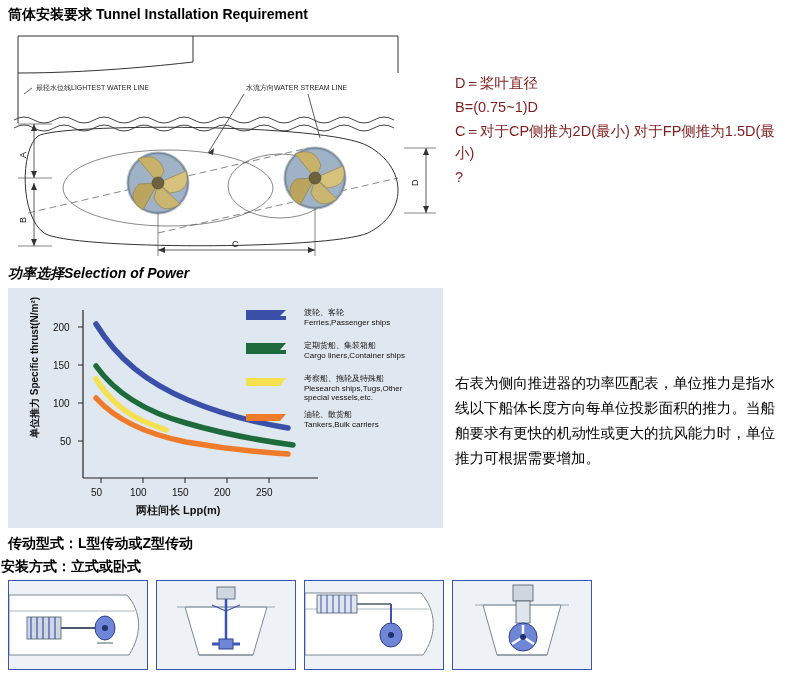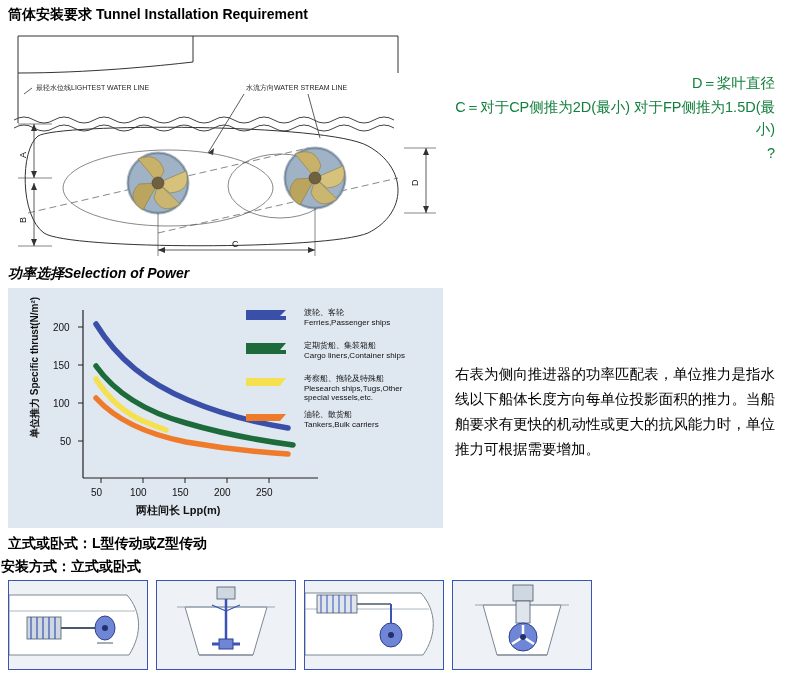--- a/index.html
+++ b/index.html
@@ -22,34 +22,34 @@
 
   
   #tunnel-diagram{
     position:absolute;left:8px;top:28px;width:430px;height:230px;
   }
   #tunnel-svg{display:block;}
 
   
   #spec-list{
     position:absolute;left:455px;top:72px;width:320px;
-    font-size:14.5px;line-height:22px;color:#15803d;text-align:right;
+    font-size:14.5px;line-height:22px;color:#7f1d1d;
   }
   #spec-list div{margin:0 0 2px 0;}
 
   
   #power-chart{
     position:absolute;left:8px;top:288px;width:435px;height:240px;
     background:#dfe7f0;
   }
   #chart-svg{display:block;}
 
   
   #power-note{
-    position:absolute;left:455px;top:362px;width:320px;
+    position:absolute;left:455px;top:371px;width:320px;
     font-size:14.5px;line-height:25px;color:#000;text-align:justify;
   }
 
   
   #thumbs{
     position:absolute;left:8px;top:580px;
     display:flex;gap:8px;
   }
   .thumb{
     width:138px;height:88px;border:1px solid #3b53b5;
@@ -135,20 +135,21 @@
   <polygon points="150,222 157,219 157,225" fill="#333"></polygon>
   <polygon points="307,222 300,219 300,225" fill="#333"></polygon>
   <text x="224" y="219" font-size="9" fill="#111" font-family="'Liberation Sans',sans-serif">C</text>
   <line x1="150" y1="185" x2="150" y2="228" stroke="#333" stroke-width="0.6"></line>
   <line x1="307" y1="180" x2="307" y2="228" stroke="#333" stroke-width="0.6"></line>
 </svg>
 </div>
 
 <div id="spec-list">
   <div>D＝桨叶直径</div>
+  <div>B=(0.75~1)D</div>
   <div>C＝对于CP侧推为2D(最小) 对于FP侧推为1.5D(最小)</div>
   <div>?</div>
 </div>
 
 <div id="power-chart">
 <svg id="chart-svg" width="435" height="240" viewBox="0 0 435 240" xmlns="http://www.w3.org/2000/svg">
   <rect x="0" y="0" width="435" height="240" fill="#dfe7f0"></rect>
 
   <line x1="75" y1="22" x2="75" y2="190" stroke="#222" stroke-width="1.2"></line>
   <line x1="75" y1="190" x2="310" y2="190" stroke="#222" stroke-width="1.2"></line>
@@ -203,21 +204,21 @@
 
     <path d="M238,126 l40,0 l-6,7 l-34,0 Z" fill="#ef7a2a"></path>
     <text x="296" y="129" font-size="8" fill="#111" font-family="'Liberation Sans',sans-serif">油轮、散货船</text>
     <text x="296" y="139" font-size="8" fill="#111" font-family="'Liberation Sans',sans-serif">Tankers,Bulk carriers</text>
   </g>
 </svg>
 </div>
 
 <div id="power-note">右表为侧向推进器的功率匹配表，单位推力是指水线以下船体长度方向每单位投影面积的推力。当船舶要求有更快的机动性或更大的抗风能力时，单位推力可根据需要增加。</div>
 
-<div class="sec-title" id="line-drive">立式或卧式：L型传动或Z型传动</div>
+<div class="sec-title" id="line-drive">传动型式：L型传动或Z型传动</div>
 <div class="sec-title" id="line-mount">安装方式：立式或卧式</div>
 
 <div id="thumbs">
 
   <div class="thumb">
     <svg width="138" height="88" viewBox="0 0 138 88" xmlns="http://www.w3.org/2000/svg">
       <rect width="138" height="88" fill="#eef1f5"></rect>
       <path d="M0,14 L118,14 C132,30 134,52 120,74 L0,74 Z" fill="#ffffff" stroke="#7a8794" stroke-width="1"></path>
       <line x1="0" y1="30" x2="126" y2="30" stroke="#9aa6b2" stroke-width="0.8"></line>
       <rect x="18" y="36" width="34" height="22" fill="#cfd7e0" stroke="#4a5a6a" stroke-width="0.8"></rect>

